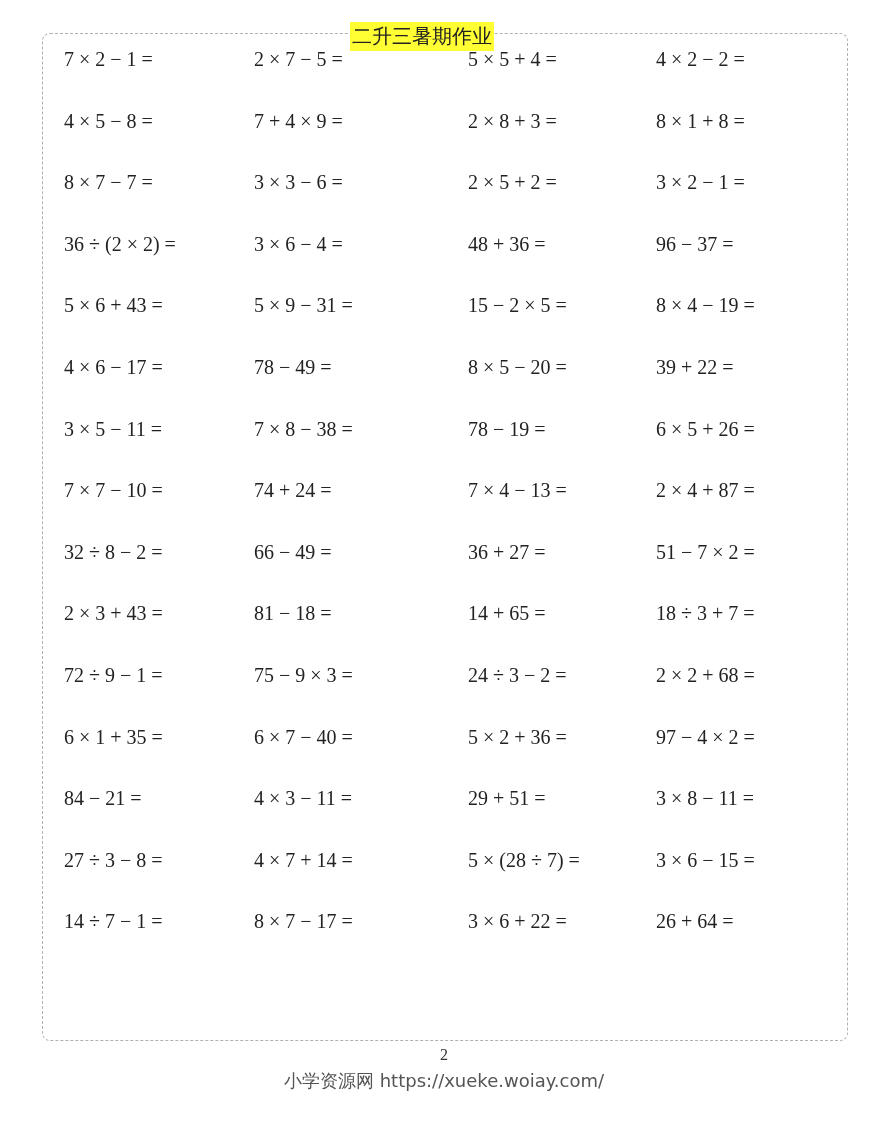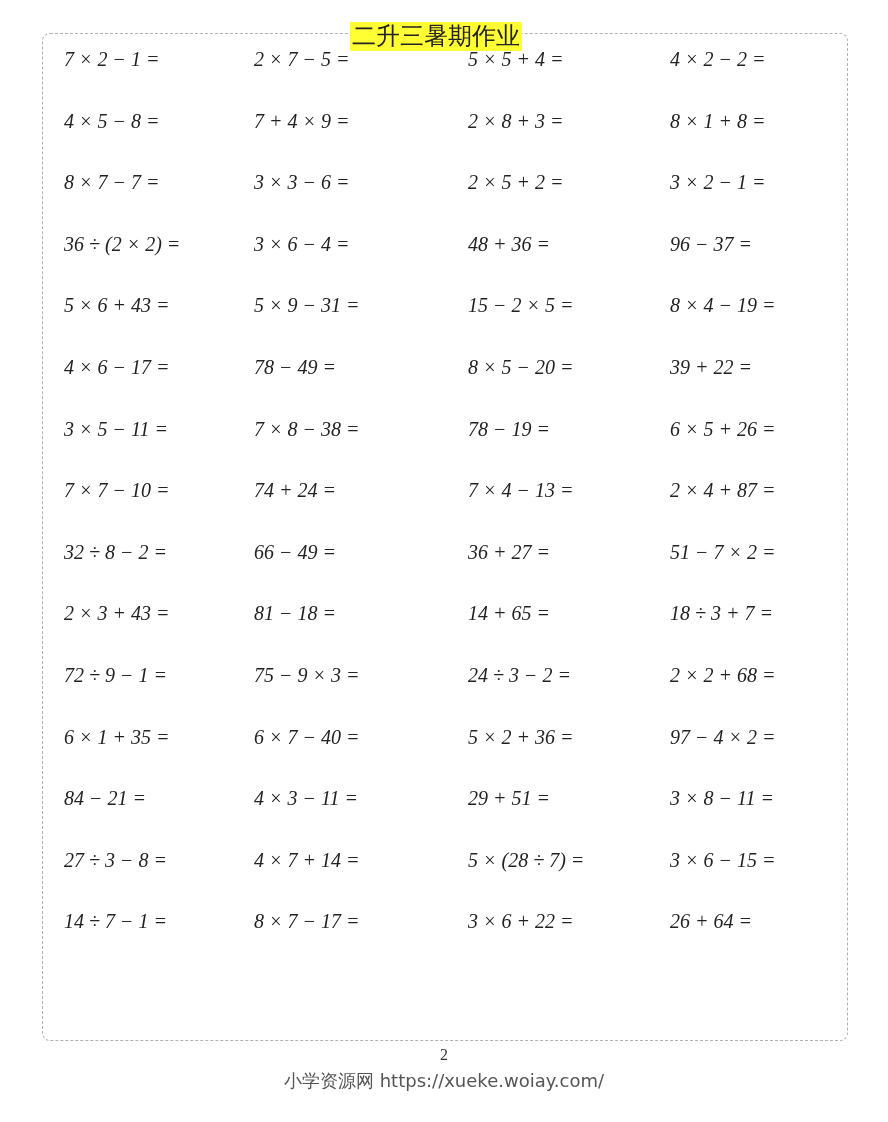--- a/index.html
+++ b/index.html
@@ -9,38 +9,38 @@
       color: #222;
     }
     .frame {
       position: absolute; left: 42px; top: 33px; width: 806px; height: 1008px;
       border: 1.5px dashed #b0b0b0; border-radius: 8px; box-sizing: border-box;
     }
     .title {
       position: absolute; left: 350px; top: 22px; height: 29px;
       background: #ffff33; padding: 0 2px;
       font-family: "DejaVu Sans", "Liberation Sans", sans-serif;
-      font-size: 24px; line-height: 29px; color: #222; letter-spacing: 0px;
+      font-size: 20px; line-height: 29px; color: #222; letter-spacing: 0px;
       white-space: nowrap;
     }
     .grid {
       position: absolute; left: 64px; top: 44px; width: 790px;
     }
     .row {
-      position: relative; height: 61.6px; font-style: italic;
+      position: relative; height: 61.6px;
     }
     .cell {
       position: absolute; top: 0; height: 30px;
       font-family: "Liberation Serif", "DejaVu Serif", serif;
       font-size: 20px; line-height: 30px; color: #222; white-space: nowrap;
     }
     .c0 { left: 0px; }
     .c1 { left: 190px; }
     .c2 { left: 404px; }
-    .c3 { left: 606px; }
+    .c3 { left: 592px; }
     .pagenum {
       position: absolute; left: 0; width: 888px; top: 1046px; text-align: center;
       font-family: "Liberation Serif", "DejaVu Serif", serif; font-size: 16px; color: #333;
     }
     .footer {
       position: absolute; left: 0; width: 888px; top: 1069px; text-align: center;
       font-family: "DejaVu Sans", "Liberation Sans", sans-serif; font-size: 18px; color: #555;
     }
   </style>
 </head>

